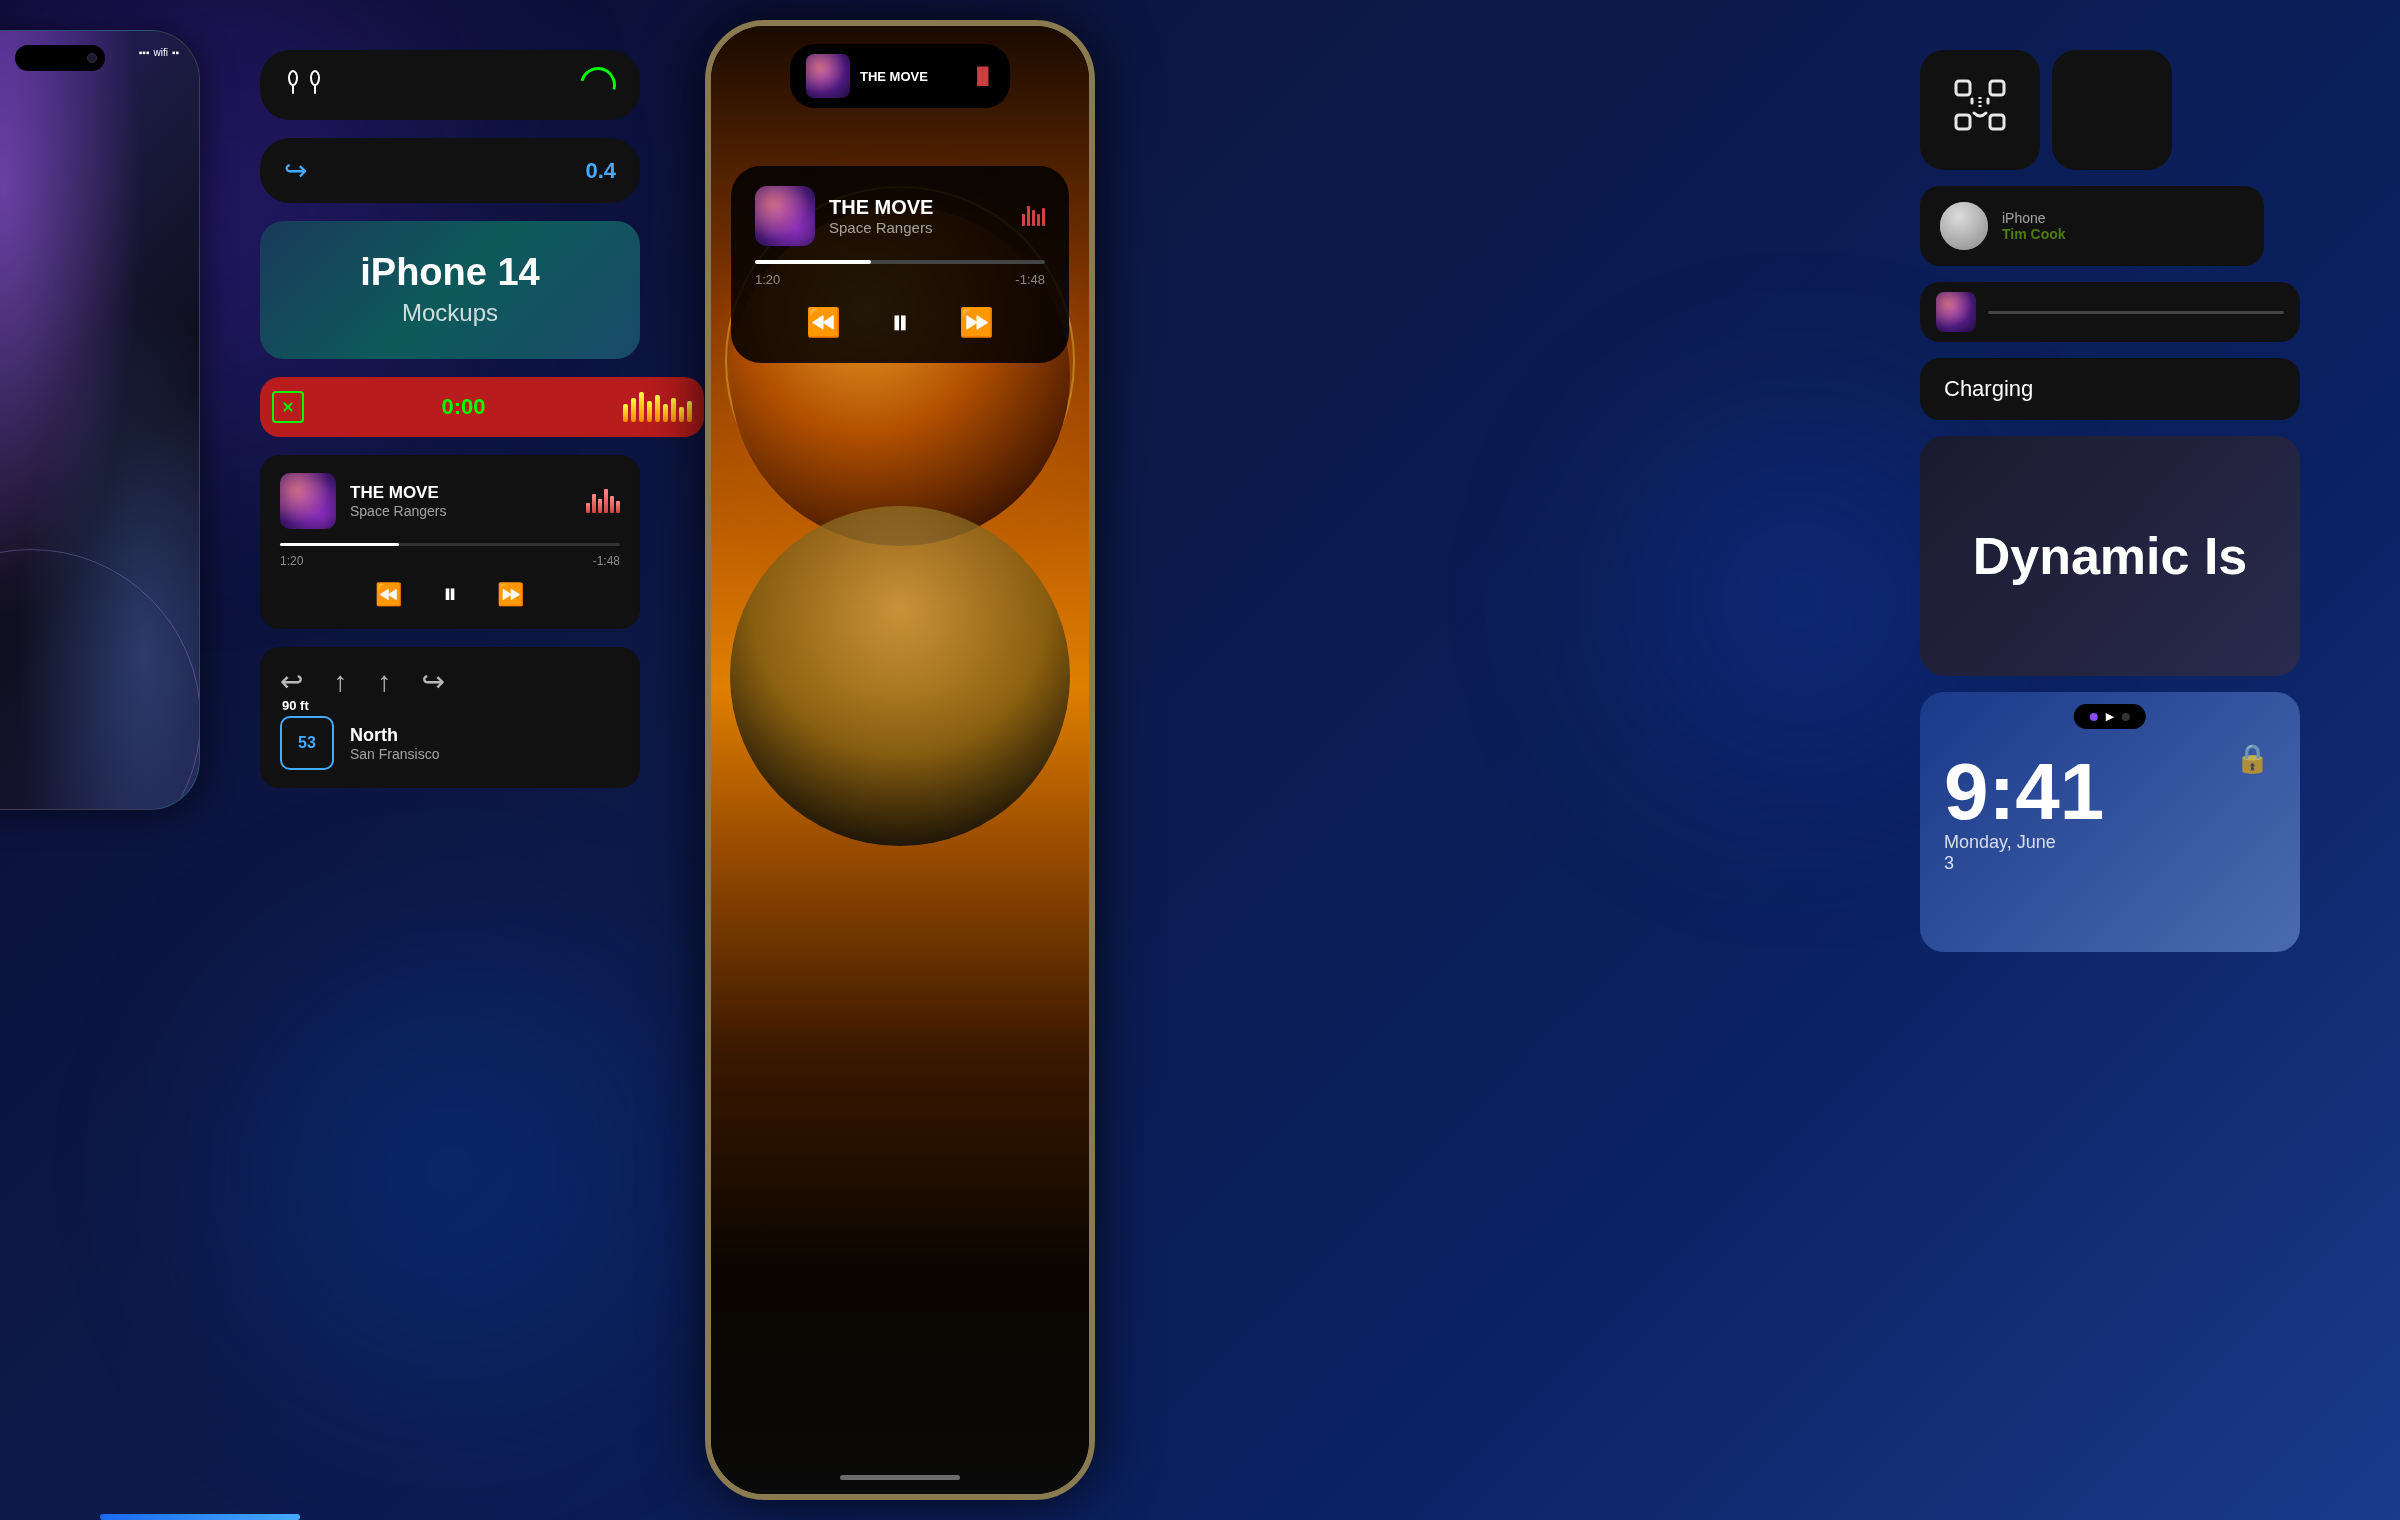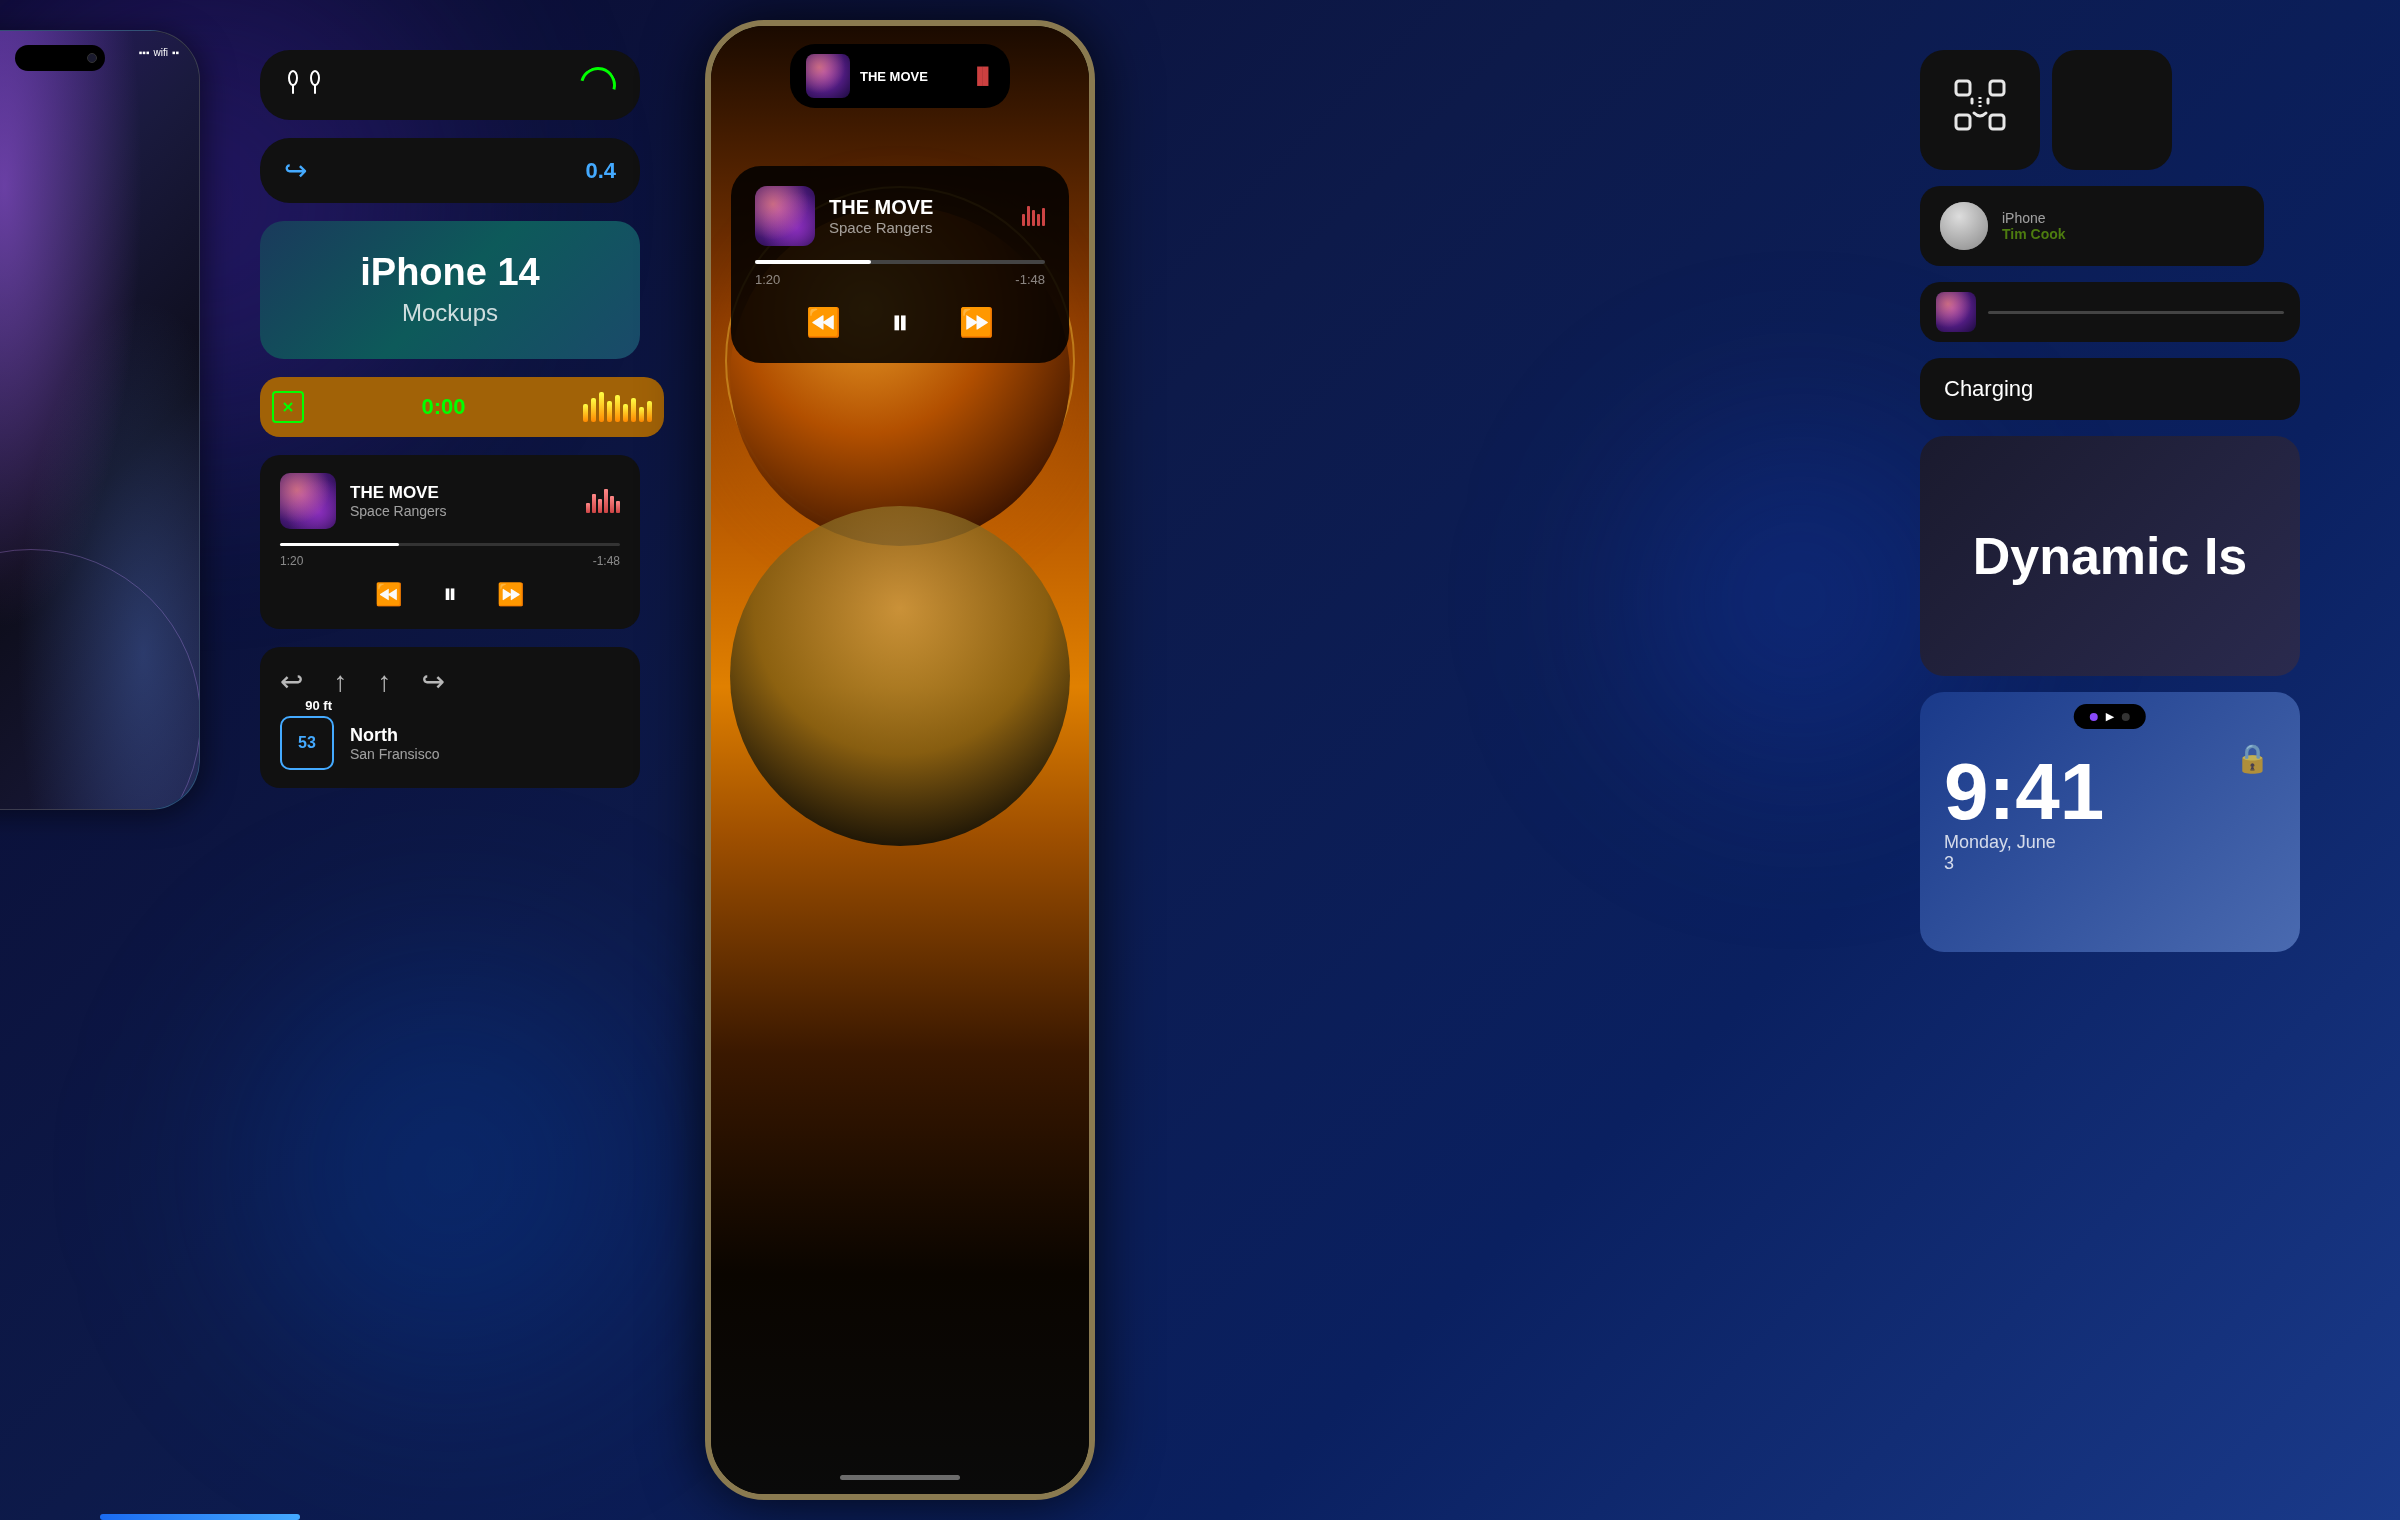--- a/index.html
+++ b/index.html
@@ -194,28 +194,28 @@
       line-height: 1;
     }
     .iphone14-subtitle {
       color: rgba(255,255,255,0.8);
       font-size: 24px;
       margin-top: 8px;
     }
 
     
     .timer-pill {
-      background: #a16207;
+      background: #b91c1c;
       border-radius: 20px;
       padding: 14px 12px;
       display: flex;
       align-items: center;
       justify-content: space-between;
       margin-bottom: 18px;
-      width: 404px;
+      width: 444px;
     }
     .timer-box-icon {
       width: 32px; height: 32px;
       border: 2px solid #0f0;
       border-radius: 4px;
       display: flex;
       align-items: center;
       justify-content: center;
     }
     .timer-time {
@@ -357,21 +357,21 @@
     }
     .nav-route-num {
       font-size: 16px;
       font-weight: 900;
       color: #4af;
     }
     .nav-distance {
       position: absolute;
       top: -20px;
       left: 0; right: 0;
-      text-align: right;
+      text-align: left;
       color: white;
       font-size: 13px;
       font-weight: 600;
     }
     .nav-dest {
       color: white;
     }
     .nav-dest-label {
       font-size: 18px;
       font-weight: 600;

